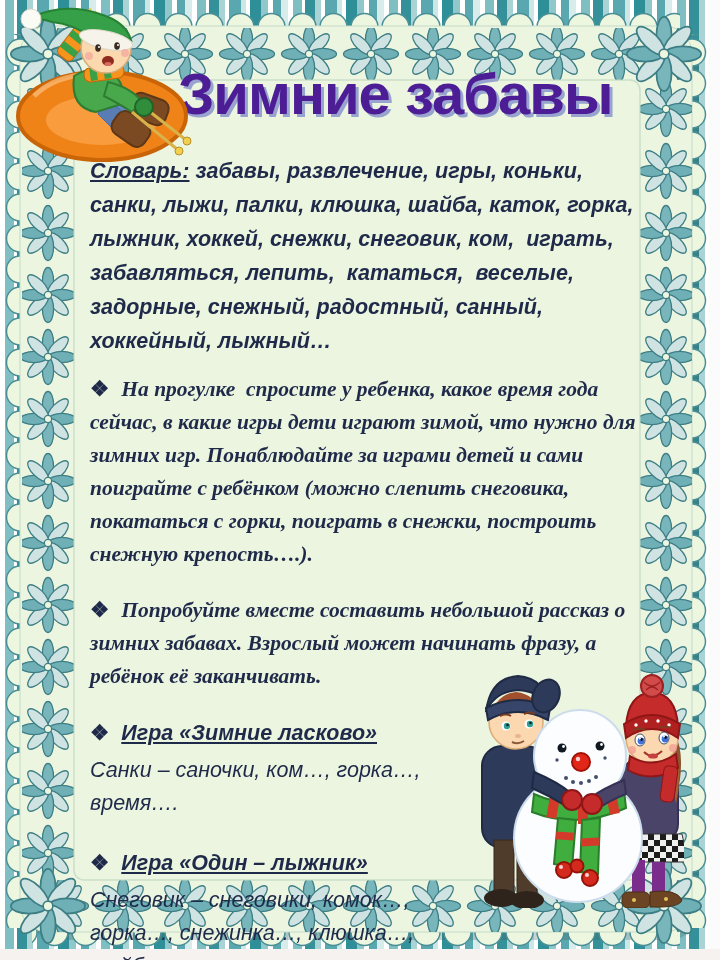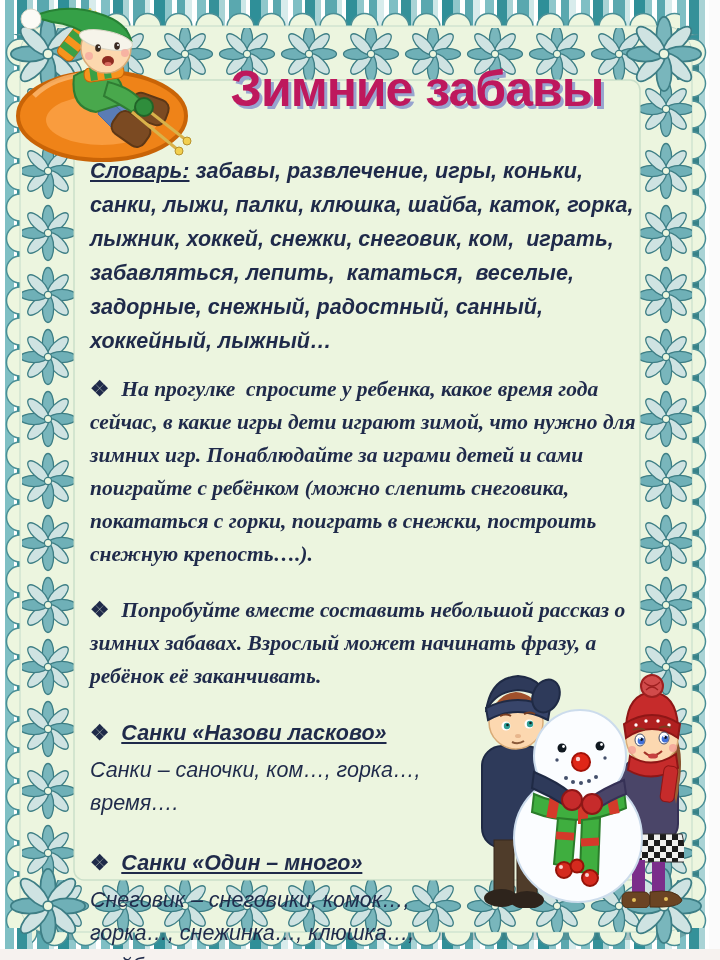--- a/index.html
+++ b/index.html
@@ -24,22 +24,22 @@
       #d8ecec 89px,#d8ecec 96px);
   }
   .edge-right{position:absolute;top:0;right:0;width:11px;height:960px;background:#fbfbfb;z-index:0;}
   .edge-bottom{position:absolute;left:0;bottom:0;width:720px;height:11px;background:#f6f2ef;z-index:0;}
   .lace{position:absolute;left:0;top:0;z-index:1;}
   .art{position:absolute;z-index:3;}
   .art-boy{left:4px;top:4px;}
   .art-snowman{left:474px;top:648px;}
   .title{
     position:absolute;left:178px;top:60px;width:478px;z-index:2;
-    text-align:center;font-weight:bold;font-size:50px;letter-spacing:-1px;
-    color:#be185d;text-shadow:3px 3px 0 #98a4cf;
+    font-weight:bold;font-size:58px;letter-spacing:-1px;
+    color:#4c1d95;text-shadow:3px 3px 0 #98a4cf;
     font-family:"Liberation Sans",sans-serif;
   }
   .content{
     position:absolute;left:90px;top:154px;width:552px;z-index:2;
     color:#1f2a4a;font-style:italic;font-size:21.5px;
     font-family:"Liberation Sans",sans-serif;
   }
   .content p{margin:0;white-space:pre-wrap;}
   .vocab{line-height:34px;font-weight:bold;margin-bottom:15px !important;}
   .vocab-label{text-decoration:underline;font-style:italic;}
@@ -260,21 +260,21 @@
 
 <div class="content">
   <p class="vocab"><span class="vocab-label">Словарь:</span><span> забавы, развлечение, игры, коньки, санки, лыжи, палки, клюшка, шайба, каток, горка, лыжник, хоккей, снежки, снеговик, ком,  играть, забавляться, лепить,  кататься,  веселые, задорные, снежный, радостный, санный, хоккейный, лыжный…</span></p>
 
   <p class="tip"><span class="bullet">❖</span><span>На прогулке  спросите у ребенка, какое время года сейчас, в какие игры дети играют зимой, что нужно для зимних игр. Понаблюдайте за играми детей и сами поиграйте с ребёнком (можно слепить снеговика, покататься с горки, поиграть в снежки, построить снежную крепость….).</span></p>
 
   <p class="tip"><span class="bullet">❖</span><span>Попробуйте вместе составить небольшой рассказ о зимних забавах. Взрослый может начинать фразу, а ребёнок её заканчивать.</span></p>
 
   <div class="games">
     <div class="game">
-      <p class="game-title"><span class="bullet">❖</span><span class="g-label">Санки «Назови ласково»</span></p>
+      <p class="game-title"><span class="bullet">❖</span><span class="g-label">Игра «Зимние ласково»</span></p>
       <p class="game-body">Санки – саночки, ком…, горка…, время….</p>
     </div>
     <div class="game">
-      <p class="game-title"><span class="bullet">❖</span><span class="g-label">Санки «Один – много»</span></p>
+      <p class="game-title"><span class="bullet">❖</span><span class="g-label">Игра «Один – лыжник»</span></p>
       <p class="game-body">Снеговик – снеговики, комок…, горка…, снежинка…, клюшка…, шайба…</p>
     </div>
   </div>
 </div>
 
 </body></html>

